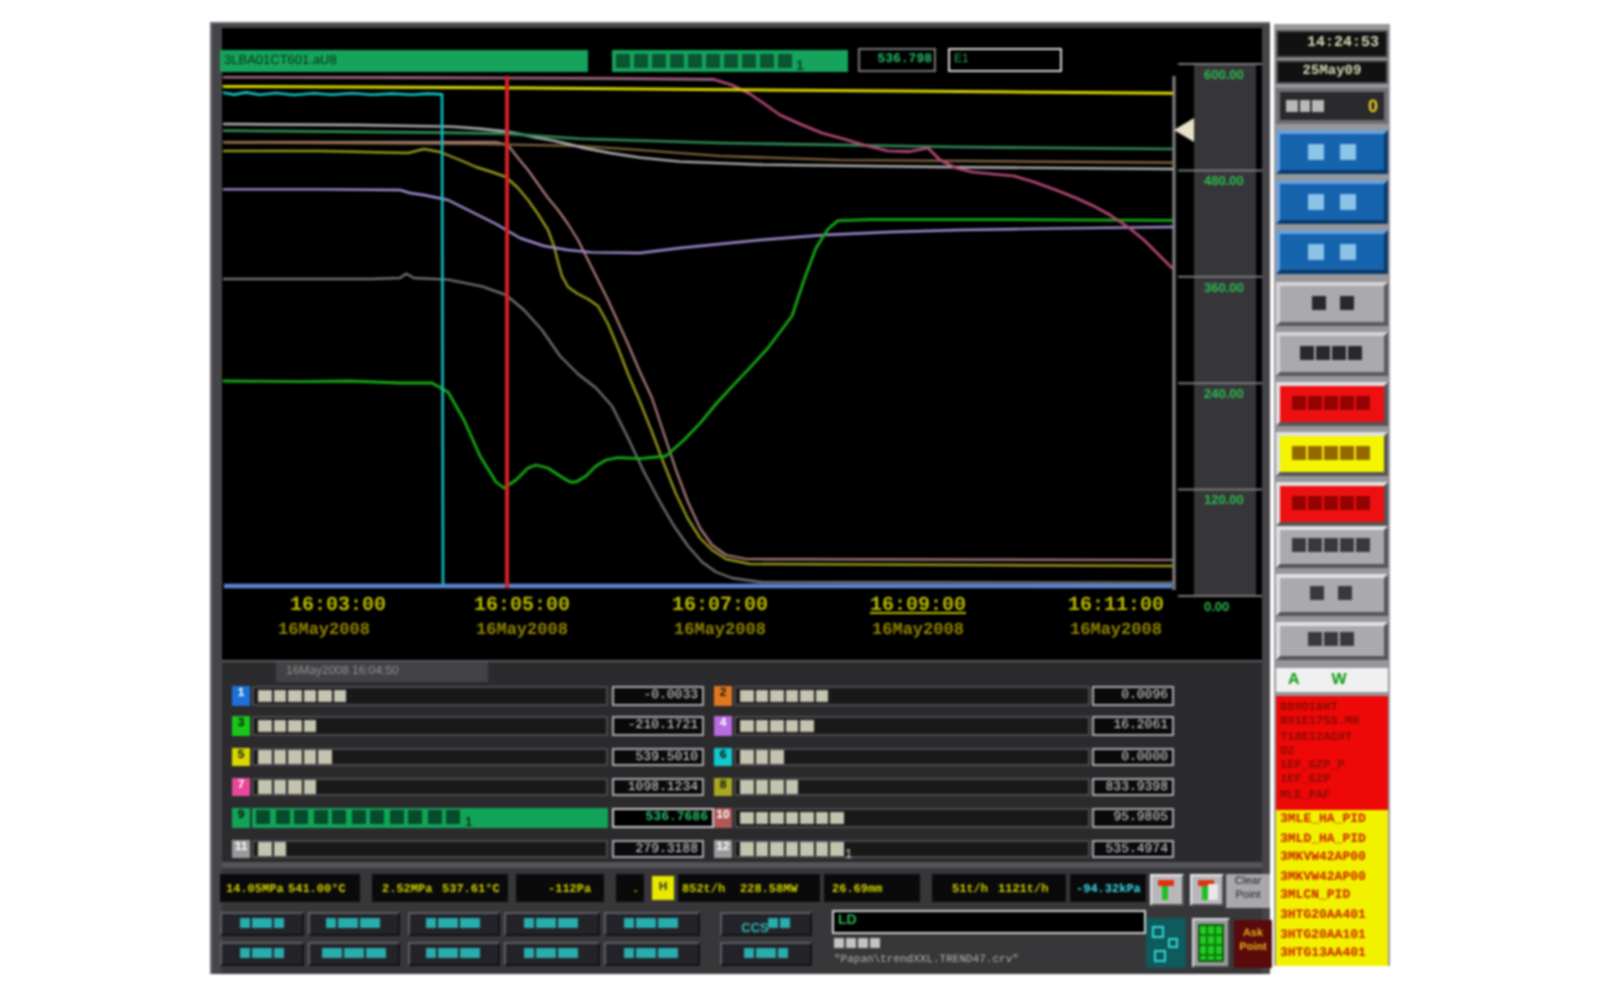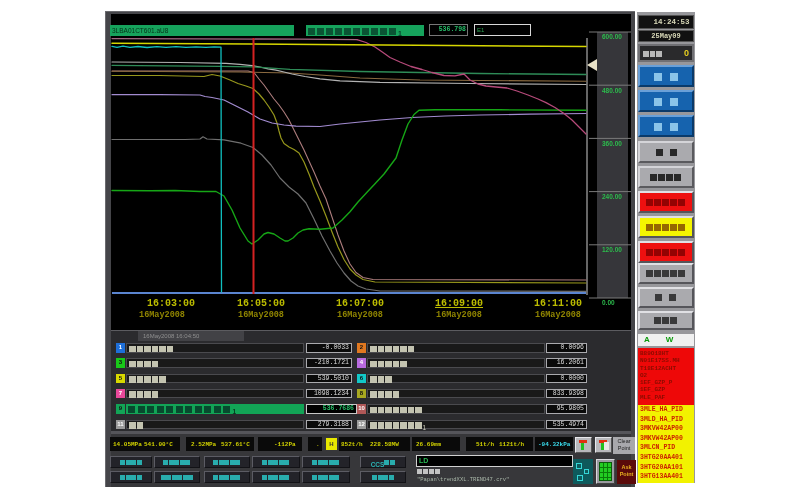--- a/index.html
+++ b/index.html
@@ -39,21 +39,21 @@
       <path d="M112.0,65.3 L220.0,66.3 L253.0,66.8 L290.0,69.4 L360.0,71.5 L480.0,73.5 L586.0,74.5" stroke="#2e8b57" stroke-width="1.3" stroke-linejoin="round" stroke-linecap="round"></path>
       <path d="M112.0,94.7 L160.0,94.7 L200.0,95.0 L205.0,96.5 L212.0,97.5 L224.0,100.0 L236.0,106.0 L248.0,112.0 L260.0,119.0 L272.0,123.0 L284.0,125.0 L296.0,126.2 L320.0,126.5 L340.0,124.0 L360.0,122.0 L380.0,120.0 L412.0,117.5 L445.0,116.0 L480.0,115.0 L530.0,114.2 L586.0,113.5" stroke="#a28bd0" stroke-width="1.2" stroke-linejoin="round" stroke-linecap="round"></path>
       <path d="M112.0,190.5 L150.0,190.8 L175.0,190.5 L200.0,191.5 L216.0,191.5 L224.0,196.0 L232.0,210.0 L240.0,228.0 L248.0,241.0 L252.0,244.0 L258.0,240.0 L264.0,234.0 L268.0,232.5 L274.0,234.0 L280.0,238.0 L285.0,241.0 L288.0,241.0 L293.0,238.0 L298.0,233.0 L303.0,230.0 L309.0,228.8 L320.0,229.3 L333.0,228.0 L342.0,220.0 L350.0,211.7 L358.0,202.0 L367.0,192.2 L375.0,183.8 L384.0,174.0 L390.0,166.0 L396.0,158.0 L402.0,140.0 L408.0,124.0 L414.0,114.5 L419.0,110.3 L435.0,109.8 L500.0,109.8 L586.0,110.2" stroke="#16a616" stroke-width="1.4" stroke-linejoin="round" stroke-linecap="round"></path>
       <path d="M112.0,38.6 L200.0,38.8 L300.0,39.2 L357.0,39.7" stroke="#a06880" stroke-width="1.3" stroke-linejoin="round" stroke-linecap="round"></path>
       <path d="M357.0,39.7 L366.0,42.5 L375.0,47.0 L383.0,52.5 L390.0,57.5 L400.0,62.0 L411.0,66.5 L422.0,69.5 L432.0,72.5 L444.0,75.5 L455.0,75.8 L464.0,74.0 L470.0,80.0 L478.0,84.0 L486.0,86.0 L496.0,87.0 L507.0,88.0 L517.0,91.0 L528.0,95.0 L538.0,99.0 L546.0,102.6 L555.0,107.5 L564.0,113.5 L572.0,120.0 L579.0,127.0 L586.0,134.0" stroke="#b64a7a" stroke-width="1.3" stroke-linejoin="round" stroke-linecap="round"></path>
       <path d="M112.0,43.2 L250.0,43.9 L350.0,44.8 L450.0,45.5 L586.0,46.6" stroke="#d6d600" stroke-width="1.5" stroke-linejoin="round" stroke-linecap="round"></path>
       <path d="M112.0,46.4 L117.0,47.3 L123.0,46.2 L130.0,47.4 L138.0,46.5 L147.0,47.5 L157.0,46.6 L166.0,47.4 L176.0,46.6 L186.0,47.4 L196.0,46.8 L206.0,47.4 L214.0,46.8 L221.0,47.2 L221.5,292.0" stroke="#10c0c0" stroke-width="1.3" stroke-linejoin="round" stroke-linecap="round"></path>
       <line x1="253.5" y1="38" x2="253.5" y2="294" stroke="#d42222" stroke-width="2"></line>
     </svg>
 <div class="a" style="left:587px;top:59px;width:0;height:0;border-top:6px solid transparent;border-bottom:6px solid transparent;border-right:10px solid #e9e2c8;"></div>
-<div class="a mono" style="left:129px;top:298px;width:66px;text-align:right;color:#bcbc00;font-size:10px;font-weight:bold;">16:03:00</div>
+<div class="a mono" style="left:145px;top:298px;width:66px;text-align:left;color:#bcbc00;font-size:10px;font-weight:bold;">16:03:00</div>
 <div class="a mono" style="left:129px;top:310px;width:66px;text-align:center;color:#8f8400;font-size:8.5px;font-weight:bold;">16May2008</div>
 <div class="a mono" style="left:228px;top:298px;width:66px;text-align:center;color:#bcbc00;font-size:10px;font-weight:bold;">16:05:00</div>
 <div class="a mono" style="left:228px;top:310px;width:66px;text-align:center;color:#8f8400;font-size:8.5px;font-weight:bold;">16May2008</div>
 <div class="a mono" style="left:327px;top:298px;width:66px;text-align:center;color:#bcbc00;font-size:10px;font-weight:bold;">16:07:00</div>
 <div class="a mono" style="left:327px;top:310px;width:66px;text-align:center;color:#8f8400;font-size:8.5px;font-weight:bold;">16May2008</div>
 <div class="a mono" style="left:426px;top:298px;width:66px;text-align:center;color:#bcbc00;font-size:10px;font-weight:bold;text-decoration:underline;">16:09:00</div>
 <div class="a mono" style="left:426px;top:310px;width:66px;text-align:center;color:#8f8400;font-size:8.5px;font-weight:bold;">16May2008</div>
 <div class="a mono" style="left:525px;top:298px;width:66px;text-align:center;color:#bcbc00;font-size:10px;font-weight:bold;">16:11:00</div>
 <div class="a mono" style="left:525px;top:310px;width:66px;text-align:center;color:#8f8400;font-size:8.5px;font-weight:bold;">16May2008</div>
 <div class="a" style="left:111px;top:330px;width:520px;height:103px;background:#2b2b2e;border-top:1px solid #5c5c60;"></div>

